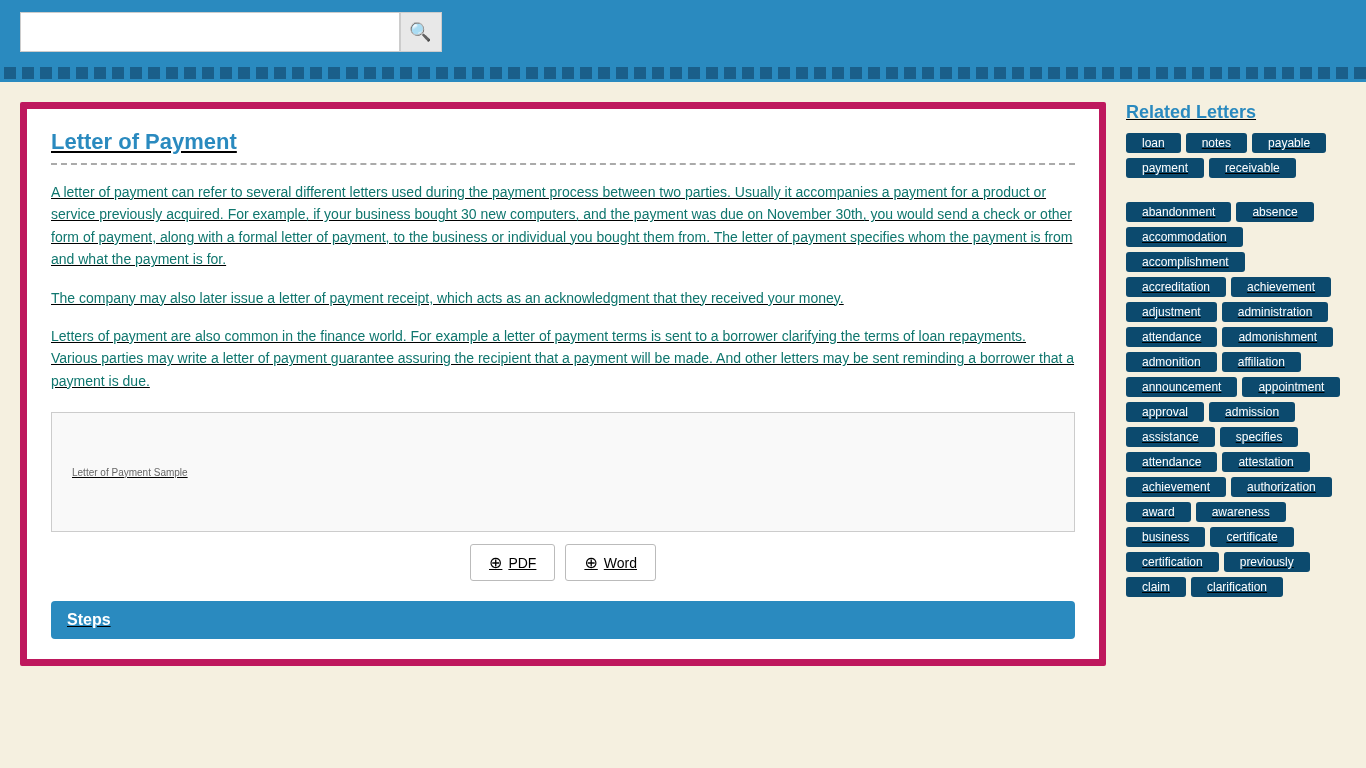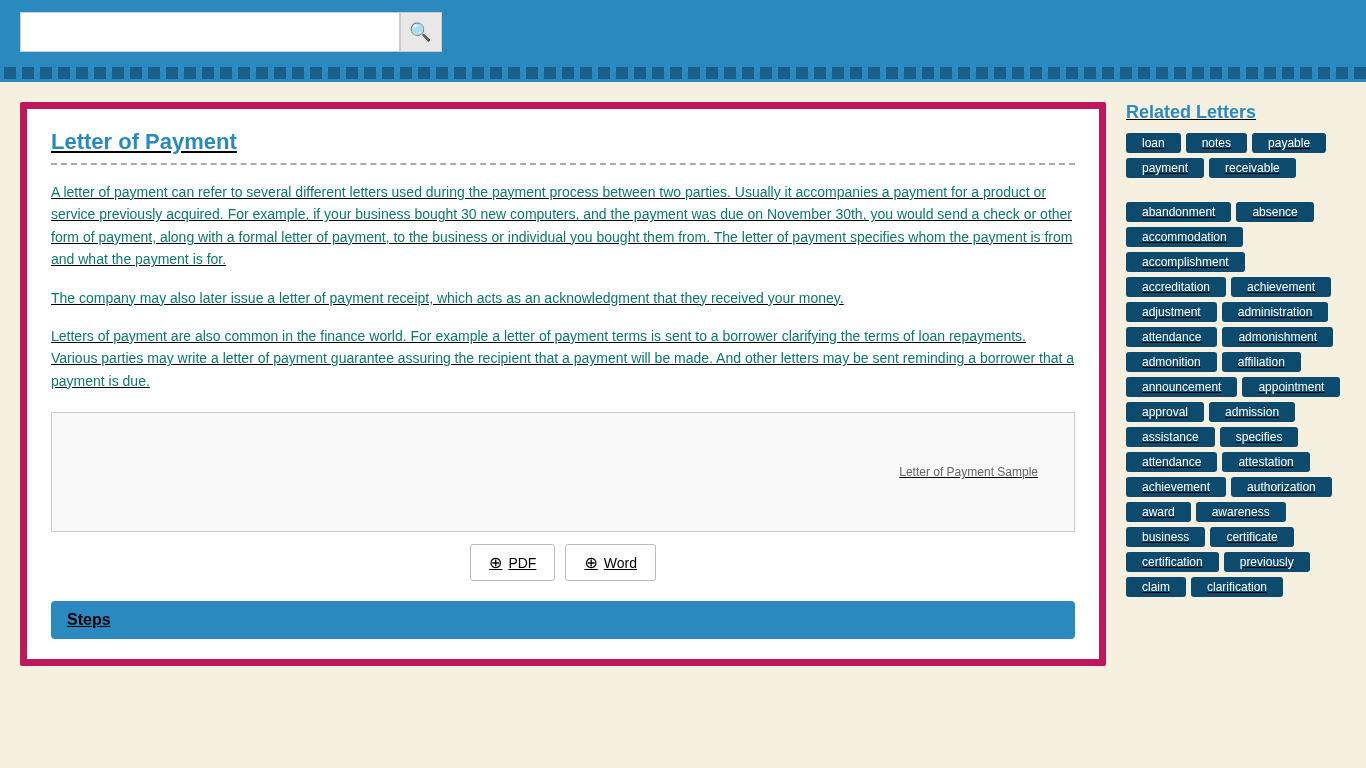--- a/index.html
+++ b/index.html
@@ -111,29 +111,29 @@
       line-height: 1.6;
       margin-bottom: 16px;
     }
     .sample-image-area {
       text-align: center;
       margin: 20px 0 12px 0;
     }
     .sample-image-placeholder {
       display: inline-block;
       border: 1px solid #ccc;
-      padding: 10px 36px;
+      padding: 10px 20px;
       background: #f9f9f9;
       color: #666;
-      font-size: 12px;
+      font-size: 10px;
       min-width: 200px;
       min-height: 120px;
       display: flex;
       align-items: center;
-      justify-content: flex-end;
+      justify-content: flex-start;
       margin: 0 auto;
     }
     .download-buttons {
       display: flex;
       gap: 10px;
       justify-content: center;
       margin-bottom: 20px;
     }
     .download-btn {
       display: flex;
@@ -150,21 +150,21 @@
       font-size: 16px;
     }
 
     
     .steps-section {
       background-color: #2a8abf;
       border-radius: 4px;
       padding: 10px 16px;
     }
     .steps-title {
-      color: #000000;
+      color: #ffffff;
       font-size: 16px;
       font-weight: bold;
     }
 
     
     .sidebar {
       width: 220px;
       flex-shrink: 0;
       text-decoration: underline;
     }

